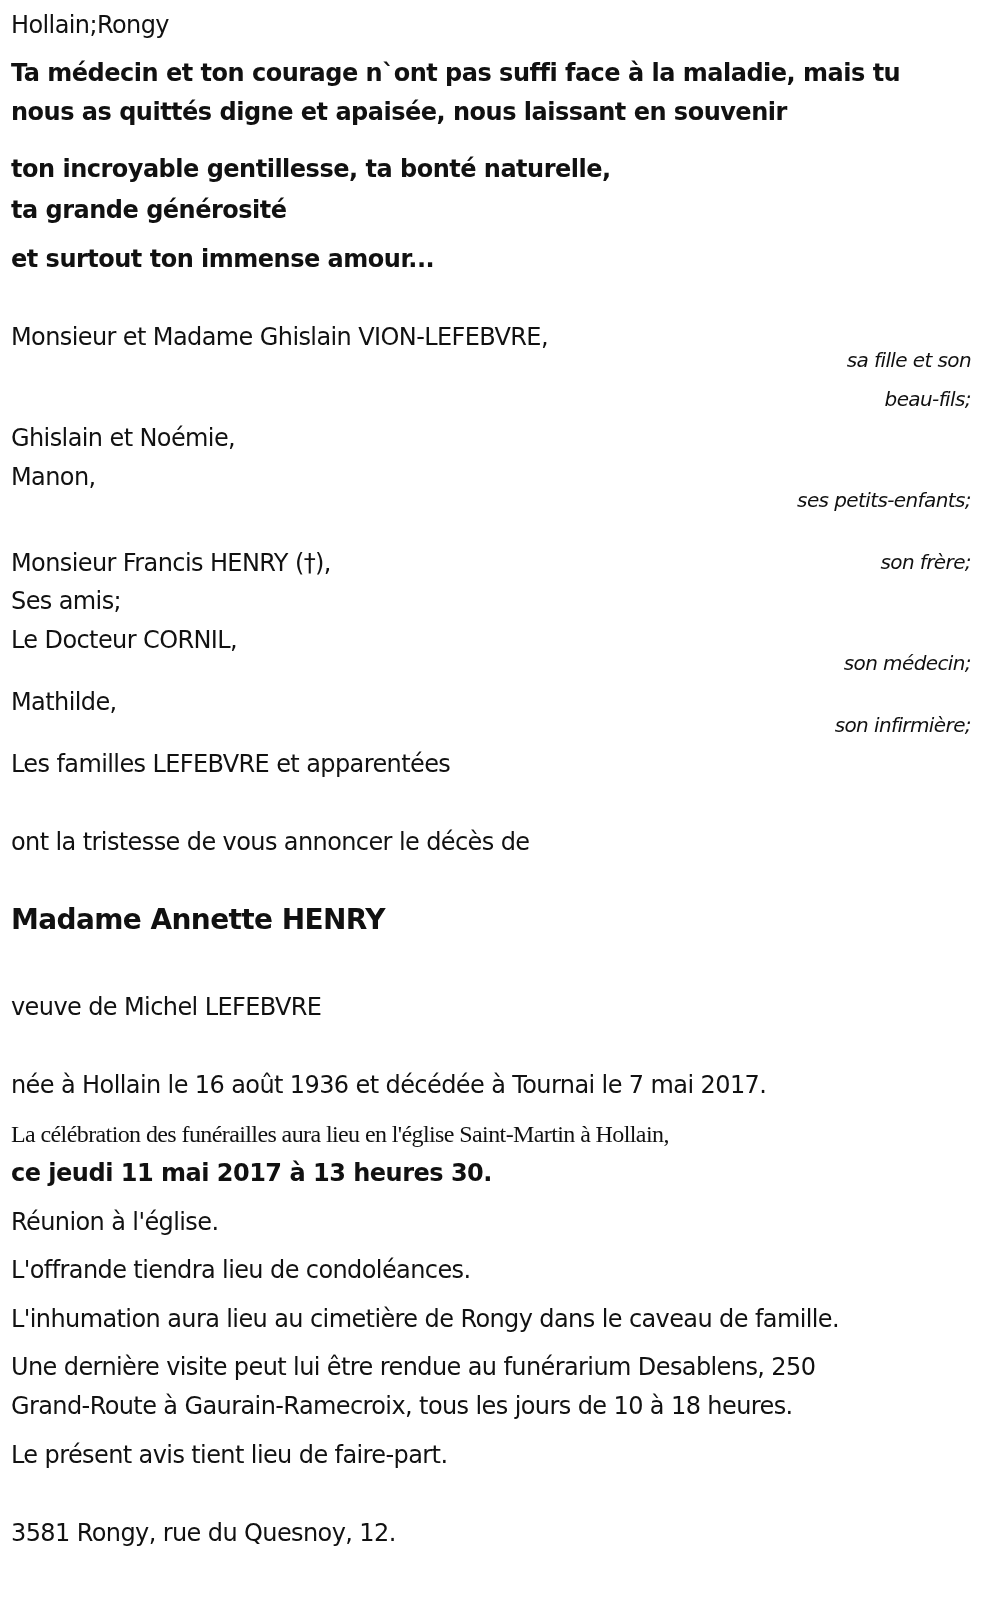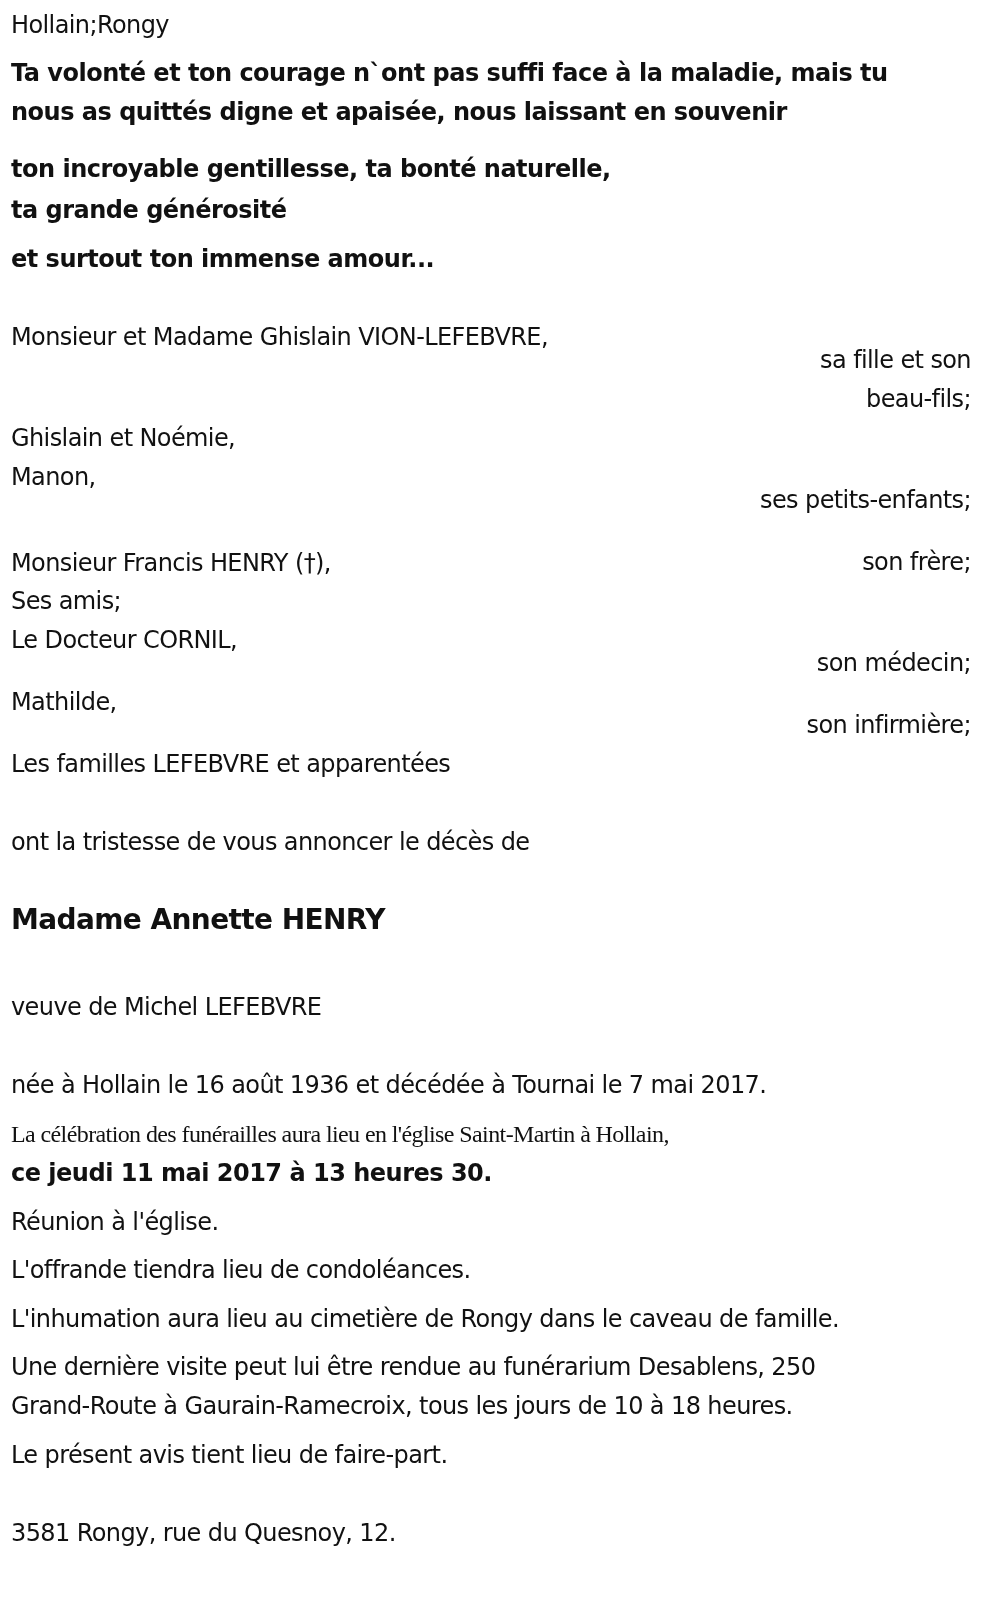--- a/index.html
+++ b/index.html
@@ -22,22 +22,23 @@
       font-size: 24px;
       line-height: 30px;
       letter-spacing: -0.6px;
       font-weight: normal;
     }
     .b { font-weight: bold; letter-spacing: -0.5px; }
     .r {
       position: absolute;
       right: 29px;
       white-space: nowrap;
-      font-size: 24px;
+      font-size: 20px;
       line-height: 30px;
+      font-style: italic;
       letter-spacing: -0.6px;
       text-align: right;
     }
     .name {
       position: absolute;
       left: 11px;
       white-space: nowrap;
       font-size: 28px;
       line-height: 40px;
       font-weight: bold;
@@ -45,21 +46,21 @@
     }
   </style>
 </head>
 <body>
 
 <div>
 
   <div class="t" style="top:10px;">Hollain;Rongy</div>
 
   <div>
-    <div class="t b" style="top:58px;">Ta volonté et ton courage n`ont pas suffi face à la maladie, mais tu</div>
+    <div class="t b" style="top:58px;">Ta médecin et ton courage n`ont pas suffi face à la maladie, mais tu</div>
     <div class="t b" style="top:97px;">nous as quittés digne et apaisée, nous laissant en souvenir</div>
     <div class="t b" style="top:154px;">ton incroyable gentillesse, ta bonté naturelle,</div>
     <div class="t b" style="top:195px;">ta grande générosité</div>
     <div class="t b" style="top:244px;">et surtout ton immense amour...</div>
   </div>
 
   <div>
     <div class="t" style="top:322px;">Monsieur et Madame Ghislain VION-LEFEBVRE,</div>
     <div class="r" style="top:345px;">sa fille et son</div>
     <div class="r" style="top:384px;">beau-fils;</div>

